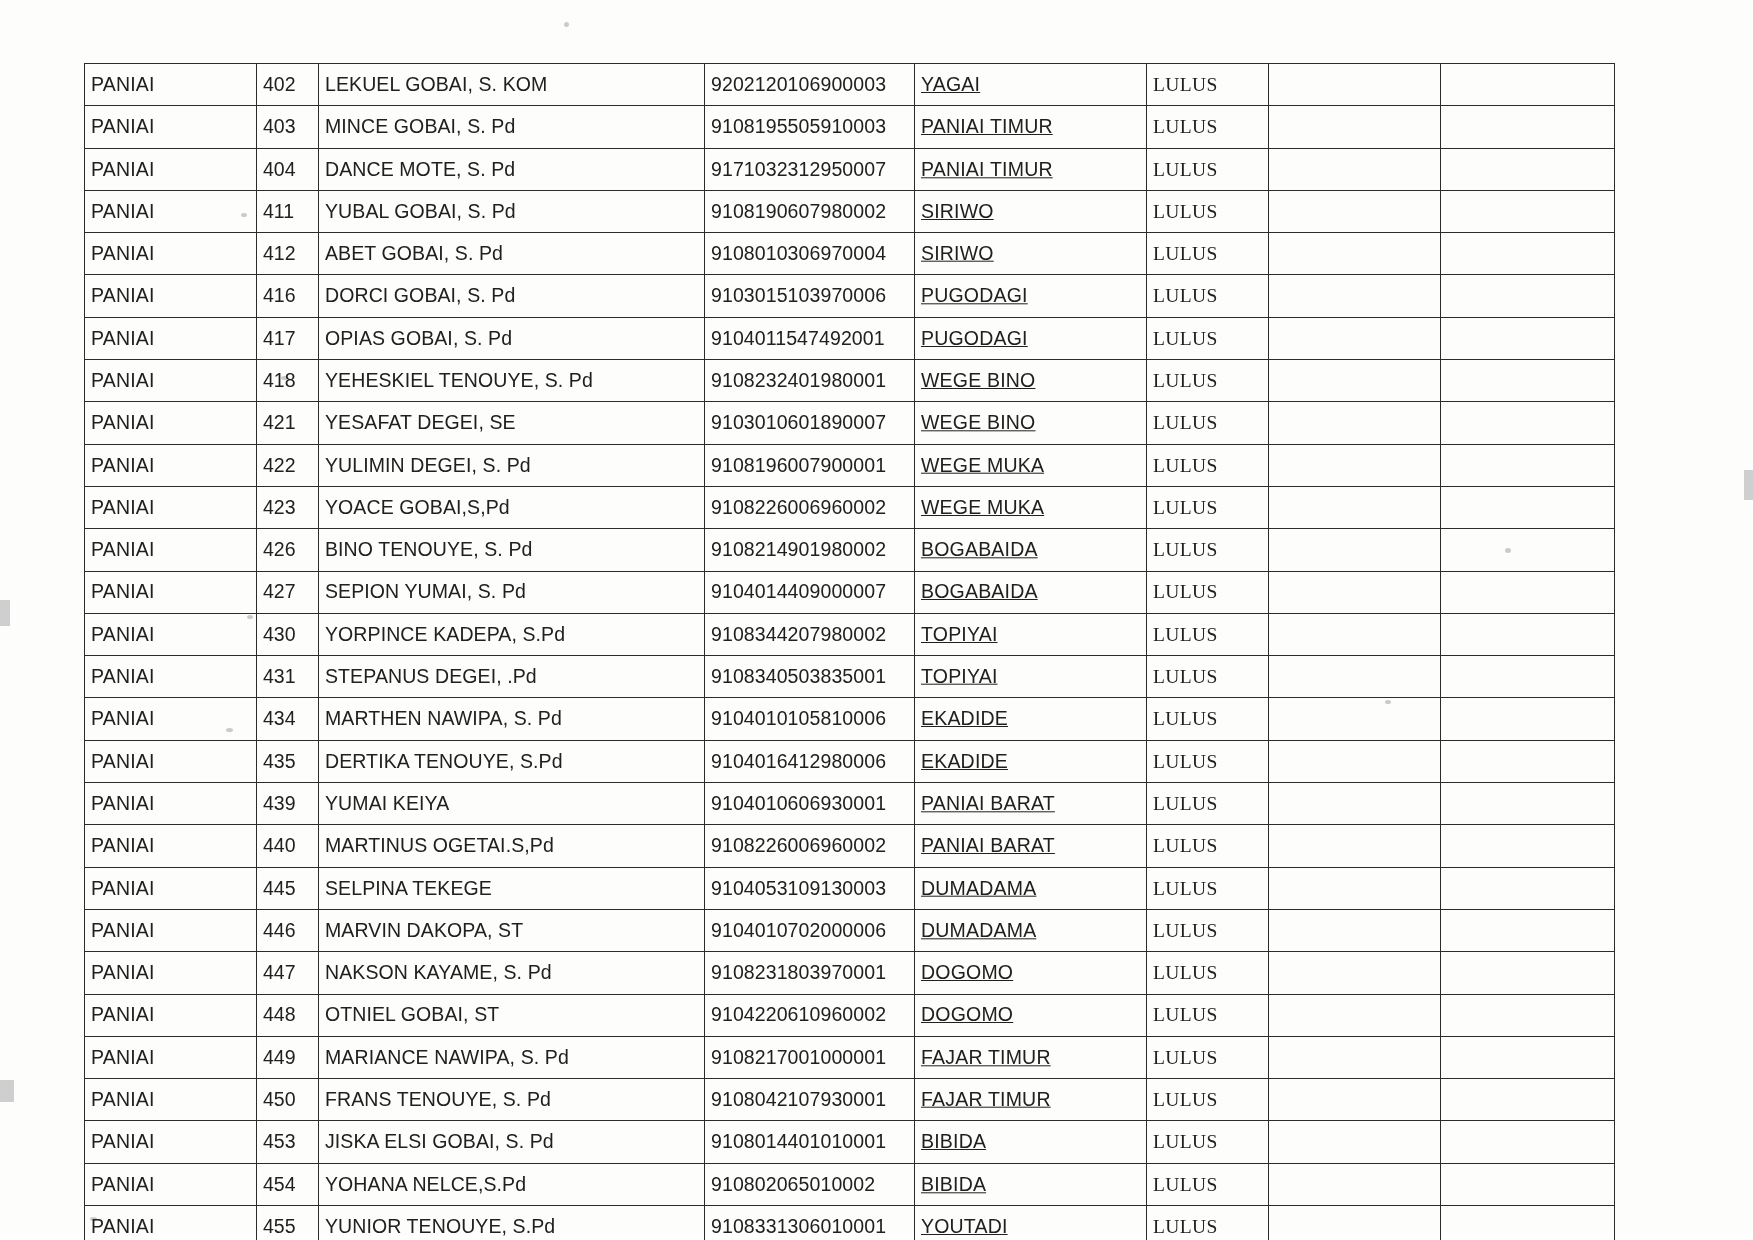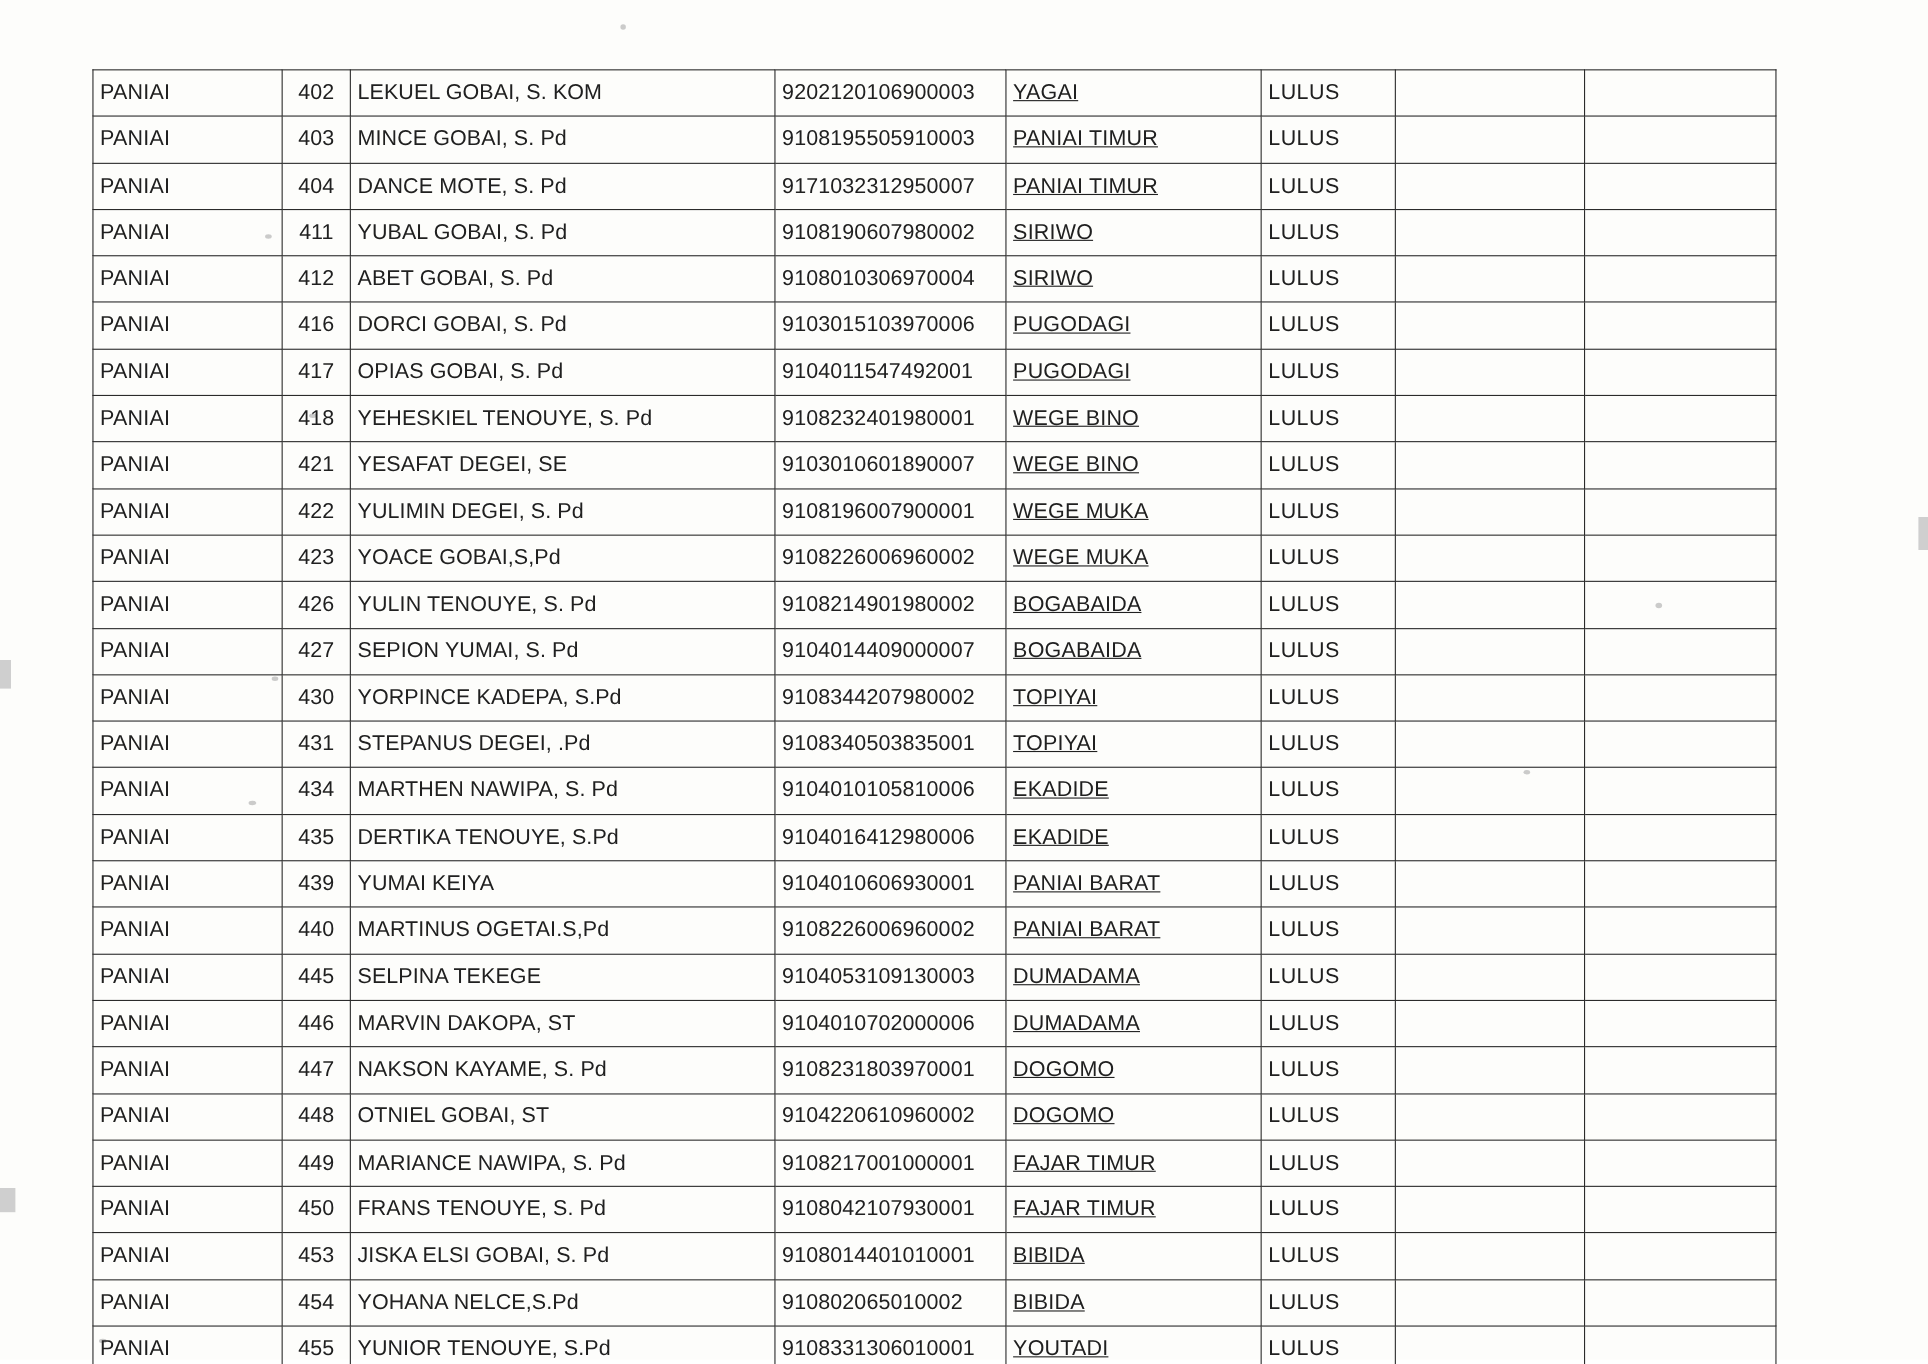--- a/index.html
+++ b/index.html
@@ -61,31 +61,32 @@
   col.c-region  { width: 172px; }
   col.c-no      { width: 62px; }
   col.c-name    { width: 386px; }
   col.c-nik     { width: 210px; }
   col.c-district{ width: 232px; }
   col.c-status  { width: 122px; }
   col.c-blank1  { width: 172px; }
   col.c-blank2  { width: 174px; }
 
   td.no-cell {
-    text-align: center;
+    text-align: left;
     padding-right: 8px;
     font-size: 19.5px;
   }
   td.nik-cell {
     font-size: 18px;
     letter-spacing: .1px;
   }
   td.status-cell {
     padding-left: 18px;
     letter-spacing: .4px;
+    font-family: Liberation Serif, serif;
   }
   td.district-cell {
     padding-left: 9px;
     letter-spacing: .2px;
     text-decoration: underline;
   }
   td.name-cell {
     padding-left: 9px;
     letter-spacing: .1px;
     margin-left: 11px;
@@ -234,21 +235,21 @@
             <td class="name-cell">YOACE GOBAI,S,Pd</td>
             <td class="nik-cell">9108226006960002</td>
             <td class="district-cell">WEGE MUKA</td>
             <td class="status-cell">LULUS</td>
             <td class="blank-cell"></td>
             <td class="blank-cell"></td>
           </tr>
           <tr>
             <td class="region-cell">PANIAI</td>
             <td class="no-cell">426</td>
-            <td class="name-cell">YULIN TENOUYE, S. Pd</td>
+            <td class="name-cell">BINO TENOUYE, S. Pd</td>
             <td class="nik-cell">9108214901980002</td>
             <td class="district-cell">BOGABAIDA</td>
             <td class="status-cell">LULUS</td>
             <td class="blank-cell"></td>
             <td class="blank-cell"></td>
           </tr>
           <tr>
             <td class="region-cell">PANIAI</td>
             <td class="no-cell">427</td>
             <td class="name-cell">SEPION YUMAI, S. Pd</td>

